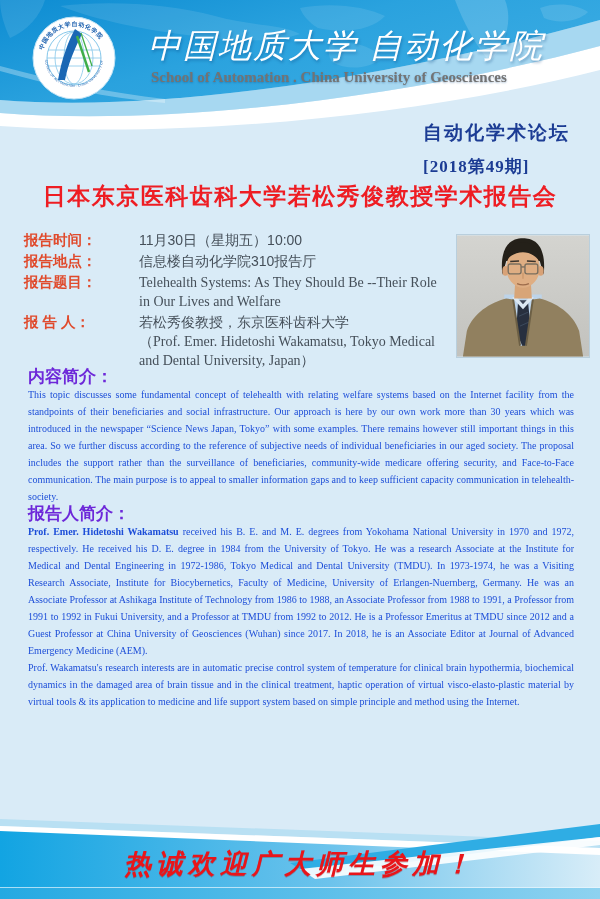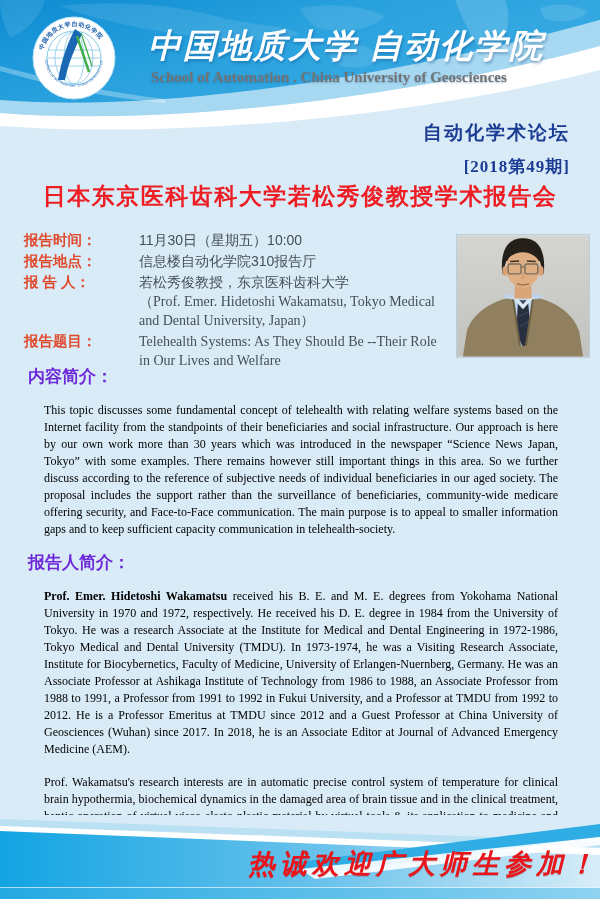--- a/index.html
+++ b/index.html
@@ -5,60 +5,60 @@
   html,body{margin:0;padding:0;background:#8fa6b5;}
   .poster{
     position:relative;width:600px;height:899px;margin:0 auto;
     background:#d9ebf7;overflow:hidden;
     font-family:"Liberation Sans",sans-serif;
   }
   
   .header-art{position:absolute;top:0;left:0;}
   .uni-title{
     position:absolute;left:148px;top:24px;width:430px;
-    font-size:33px;font-weight:bold;font-style:italic;letter-spacing:2px;
+    font-size:33px;font-weight:normal;font-style:italic;letter-spacing:2px;
     color:#ffffff;text-shadow:1px 2px 3px rgba(10,70,130,.4);
     font-family:"Liberation Sans",sans-serif;white-space:nowrap;
   }
   .uni-sub{
     position:absolute;left:151px;top:69px;width:440px;
     font-size:15px;font-weight:bold;color:#737373;
     font-family:"Liberation Serif",serif;white-space:nowrap;
     text-shadow:0 1px 2px rgba(10,70,130,.35);
   }
   
-  .forum{position:absolute;top:120px;right:30px;text-align:right;color:#1c3c94;}
+  .forum{position:absolute;top:120px;right:30px;text-align:left;color:#1c3c94;}
   .forum-name{font-size:19px;font-weight:bold;letter-spacing:2px;}
   .forum-issue{font-size:17px;margin-top:9px;letter-spacing:1px;font-family:"Liberation Serif",serif;font-weight:bold;}
   
   .poster-title{
     position:absolute;top:181px;left:0;width:100%;text-align:center;
     font-size:23px;font-weight:bold;letter-spacing:1.5px;color:#ee1d23;
   }
   
   .details{position:absolute;left:24px;top:231px;width:424px;}
   .drow{display:flex;align-items:flex-start;margin-bottom:2px;line-height:19px;}
   .dlabel{flex:none;width:80px;color:#e04a2c;font-weight:bold;font-size:14.5px;white-space:nowrap;}
   .dvalue{color:#454f59;font-size:14px;margin-left:35px;}
   .dvalue.en{font-family:"Liberation Serif",serif;font-size:14px;max-width:352px;}
   .dval-group{max-width:352px;}
   
   .photo{position:absolute;left:456px;top:234px;width:134px;height:124px;border:1px solid #b9cfdd;box-sizing:border-box;}
   
   .content{position:absolute;left:28px;top:368px;width:546px;}
   .sec-heading{color:#6d28d9;font-weight:bold;font-size:17px;line-height:18px;}
   .para{
-    font-family:"Liberation Serif",serif;font-size:12px;line-height:17px;
-    text-align:justify;color:#000000;margin:16px;
+    font-family:"Liberation Serif",serif;font-size:10px;line-height:17px;
+    text-align:justify;color:#1d4ed8;margin:0;
   }
   .bio-name{font-weight:bold;}
   
   .footer-art{position:absolute;bottom:0;left:0;pointer-events:none;}
   .welcome{
-    position:absolute;bottom:17px;left:0;width:100%;text-align:right;
+    position:absolute;bottom:17px;left:0;width:100%;text-align:center;
     font-size:27px;font-weight:bold;font-style:italic;letter-spacing:5px;
     color:#e8151a;text-shadow:0 1px 0 rgba(120,0,0,.25);
   }
 </style>
 </head>
 <body>
 
 <div class="poster">
 
   <svg class="header-art" width="600" height="132" viewBox="0 0 600 132">
@@ -131,29 +131,29 @@
   <div class="details">
     <div class="drow">
       <span class="dlabel">报告时间：</span>
       <span class="dvalue">11月30日（星期五）10:00</span>
     </div>
     <div class="drow">
       <span class="dlabel">报告地点：</span>
       <span class="dvalue">信息楼自动化学院310报告厅</span>
     </div>
     <div class="drow">
+      <span class="dlabel">报告题目：</span>
+      <div class="dvalue en">Telehealth Systems: As They Should Be --Their Role in Our Lives and Welfare</div>
+    </div>
+    <div class="drow">
       <span class="dlabel">报 告 人：</span>
       <div class="dval-group">
         <div class="dvalue">若松秀俊教授，东京医科齿科大学</div>
         <div class="dvalue en">（Prof. Emer. Hidetoshi Wakamatsu, Tokyo Medical and Dental University, Japan）</div>
       </div>
-    </div>
-    <div class="drow">
-      <span class="dlabel">报告题目：</span>
-      <div class="dvalue en">Telehealth Systems: As They Should Be --Their Role in Our Lives and Welfare</div>
     </div>
   </div>
 
   <svg class="photo" viewBox="0 0 134 123">
     <defs>
       <linearGradient id="gP" x1="0" y1="0" x2="0" y2="1">
         <stop offset="0" stop-color="#d4d4d0"></stop>
         <stop offset="1" stop-color="#c2c2be"></stop>
       </linearGradient>
     </defs>

